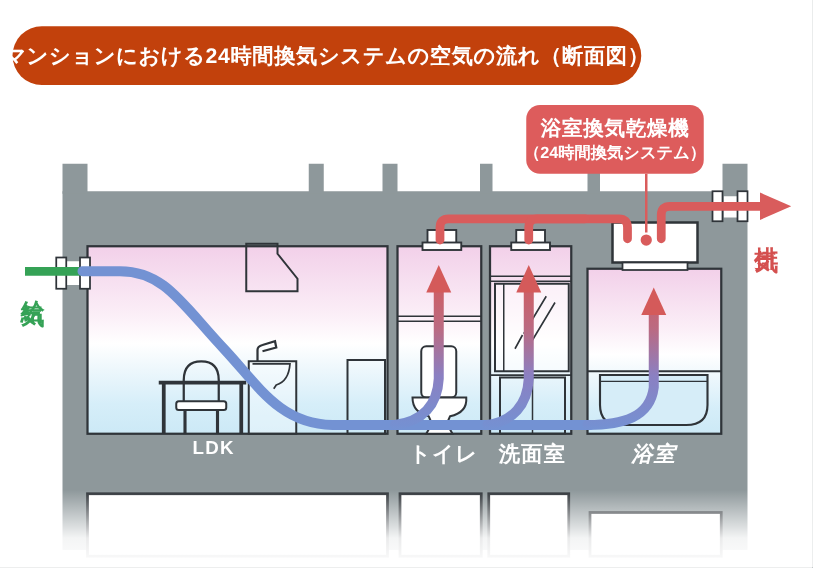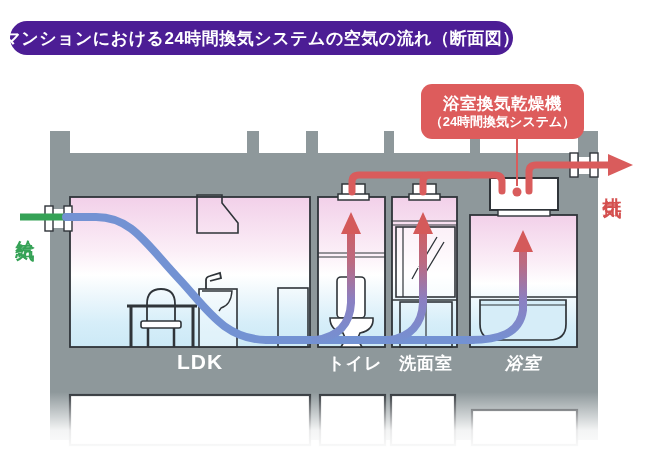--- a/index.html
+++ b/index.html
@@ -2,45 +2,45 @@
 <html><head>
 <meta charset="utf-8">
 <style>
   html,body{margin:0;padding:0;background:#fff;}
   #stage{
     position:relative;width:650px;height:454px;background:#ffffff;overflow:hidden;
     font-family:"Liberation Sans",sans-serif;
   }
   #stage *{box-sizing:border-box;}
   .title-pill{
-    position:absolute;left:10px;top:21px;width:503px;height:34px;
-    background:#4c1d95;border-radius:24px;
+    position:absolute;left:10px;top:21px;width:503px;height:47px;
+    background:#c2410c;border-radius:24px;
     display:flex;align-items:center;justify-content:center;
     color:#ffffff;font-size:17px;font-weight:bold;letter-spacing:.5px;white-space:nowrap;
   }
   .callout{
-    position:absolute;left:421px;top:84px;width:163px;height:55px;
+    position:absolute;left:421px;top:84px;width:142px;height:55px;
     background:#dd5c5c;border-radius:11px;
     display:flex;flex-direction:column;align-items:center;justify-content:center;
     color:#ffffff;font-weight:bold;text-align:center;line-height:1.25;
   }
   .callout .l1{font-size:16.5px;letter-spacing:.5px;}
   .callout .l2{font-size:13px;margin-top:1px;white-space:nowrap;}
   svg{position:absolute;left:0;top:0;}
   .vlabel{
     position:absolute;writing-mode:vertical-rl;text-orientation:upright;
     font-weight:bold;font-size:19px;letter-spacing:3px;line-height:1;
   }
   .vlabel.supply{left:16px;top:225px;color:#35a256;}
   .vlabel.exhaust{left:603px;top:182px;color:#d4504f;}
   .room-label{
     position:absolute;top:352px;color:#ffffff;font-weight:bold;font-size:17px;
     transform:translateX(-50%);white-space:nowrap;letter-spacing:1px;
   }
-  .room-label.ldk{left:200px;font-size:21px;top:350px;}
+  .room-label.ldk{left:171px;font-size:15px;top:350px;}
   .room-label.toilet{left:355px;}
   .room-label.wash{left:426px;}
   .room-label.bath{left:523px;font-style:italic;}
 </style>
 </head>
 <body>
 
 <div id="stage">
 
   <svg width="650" height="454" viewBox="0 0 650 454">

